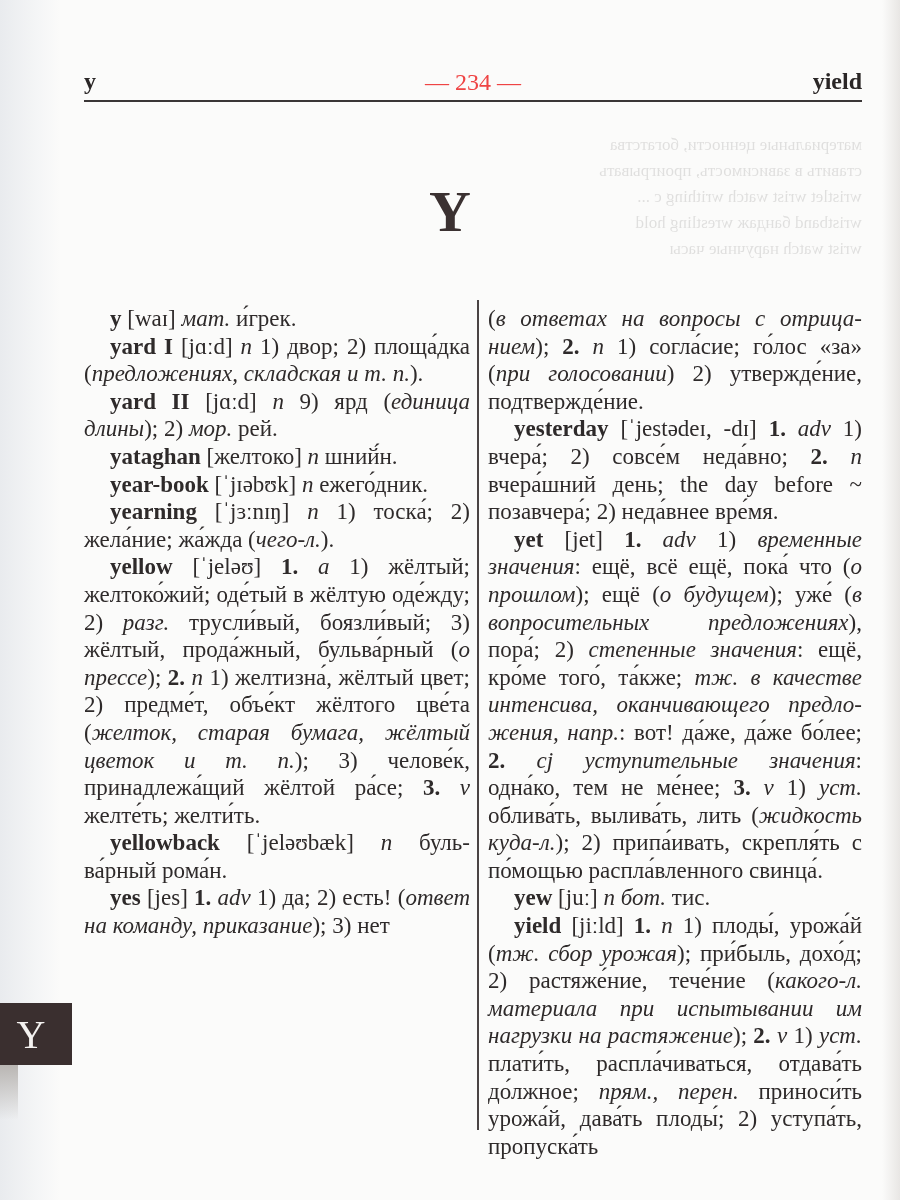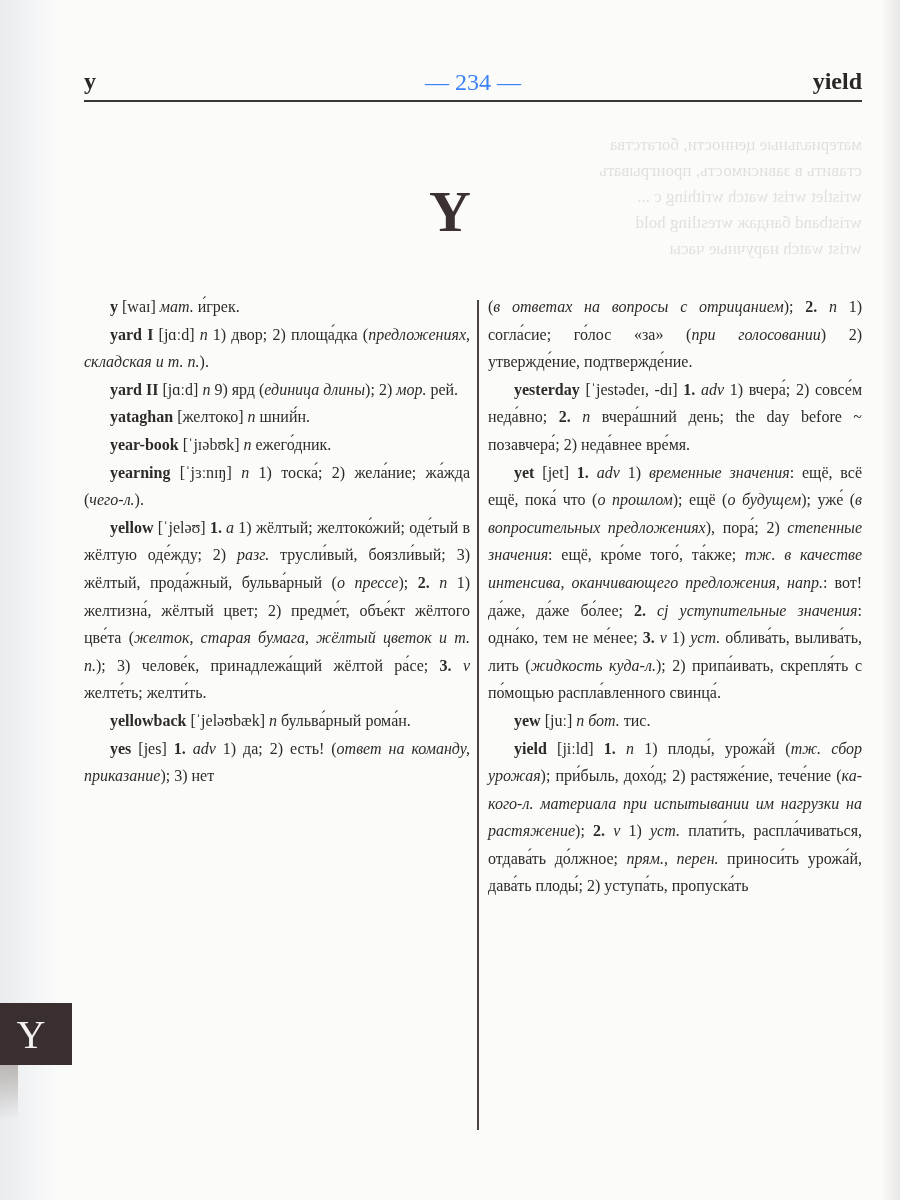--- a/index.html
+++ b/index.html
@@ -22,35 +22,35 @@
     position: absolute; left: 84px; top: 66px; width: 778px; height: 34px;
     border-bottom: 2.5px solid #3a3636;
   }
   .rh-left, .rh-right {
     position: absolute; top: 2px; font-weight: bold; font-size: 24px; color: #2a2626;
   }
   .rh-left { left: 0; }
   .rh-right { right: 0; }
   .rh-center {
     position: absolute; left: 0; right: 0; top: 3px; text-align: center;
-    font-size: 24px; color: #3b82f6;
+    font-size: 24px; color: #ef4444;
   }
   .bleed {
     position: absolute; left: 84px; top: 132px; width: 778px; height: 170px;
     opacity: 0.13; font-size: 17px; line-height: 26px; overflow: hidden;
     transform: scaleX(-1);
   }
   .bleed div { white-space: nowrap; }
   .section-letter {
     position: absolute; left: 0; width: 900px; top: 178px; text-align: center;
     font-size: 58px; font-weight: bold; color: #3b3131; letter-spacing: 0;
   }
   .col {
-    position: absolute; top: 293px; width: 386px;
-    font-size: 16px; line-height: 27.6px; text-align: justify;
+    position: absolute; top: 305px; width: 386px;
+    font-size: 23px; line-height: 27.6px; text-align: justify;
   }
   .col-left { left: 84px; }
   .col-right { left: 488px; width: 374px; }
   .divider {
     position: absolute; left: 477px; top: 300px; width: 1.5px; height: 830px;
     background: #4a4444;
   }
   .entry { margin: 0; text-indent: 26px; hyphens: manual; }
   .cont { text-indent: 0; }
   .hw { font-weight: bold; }

